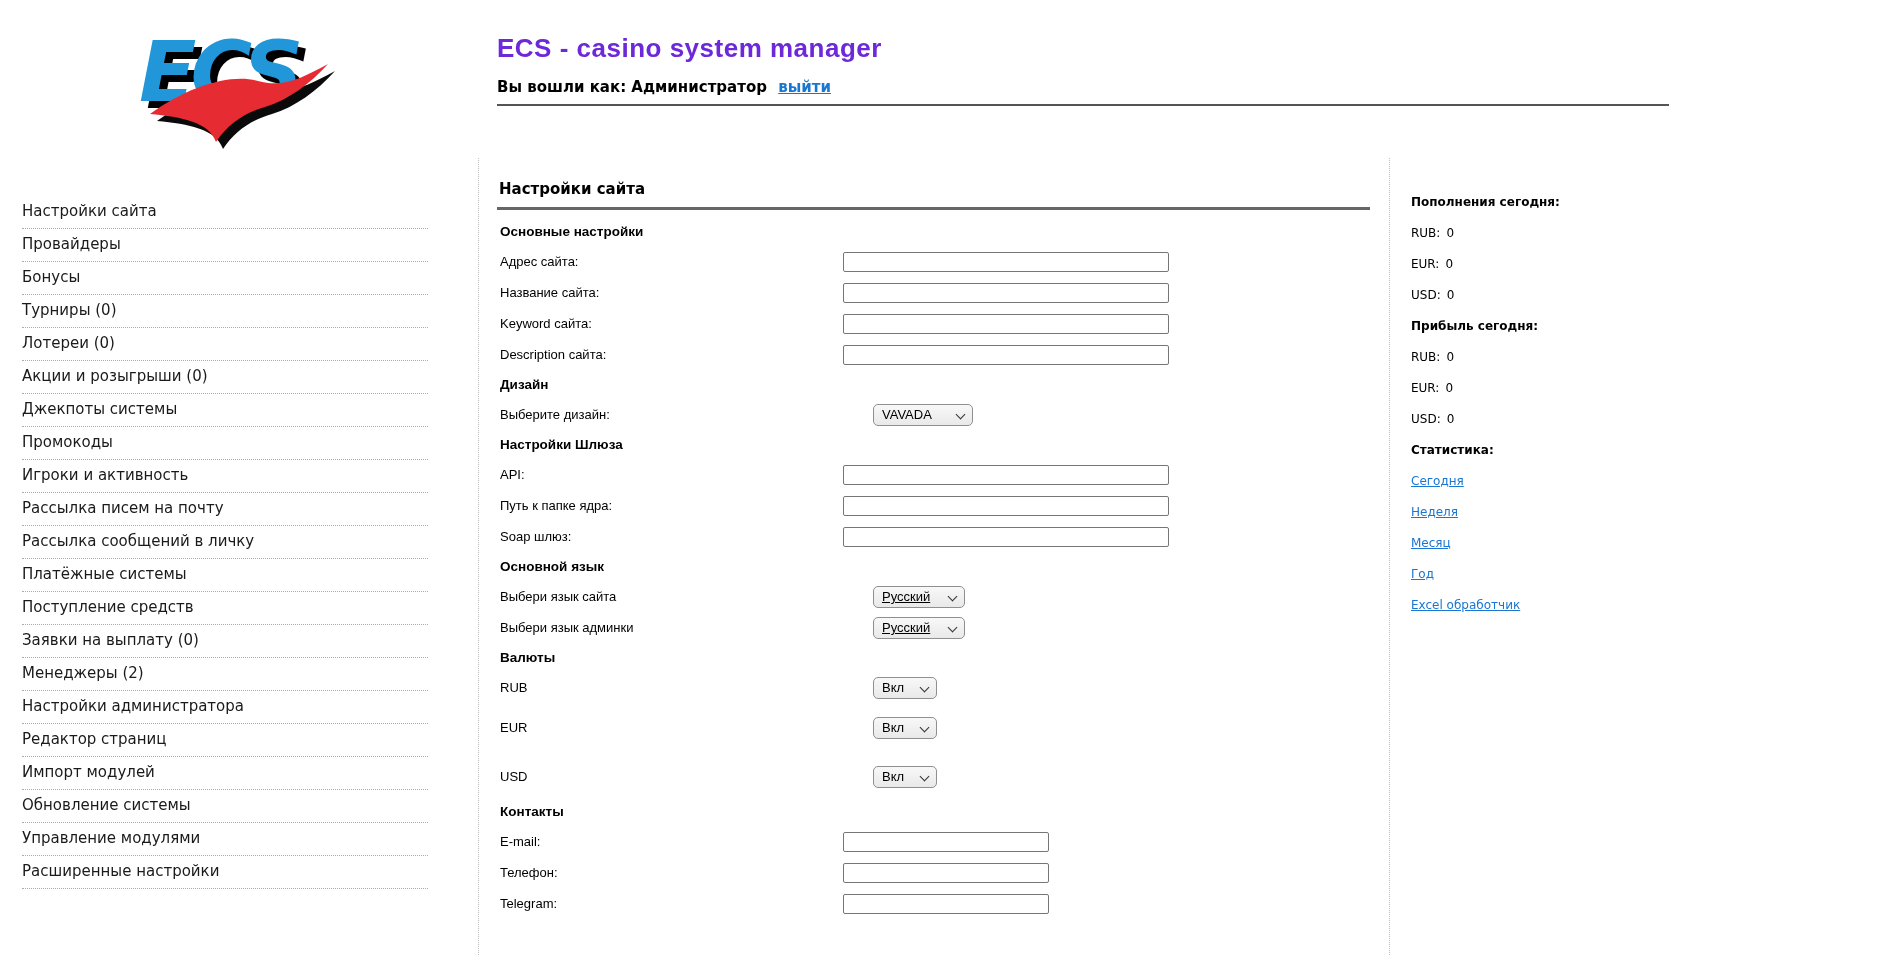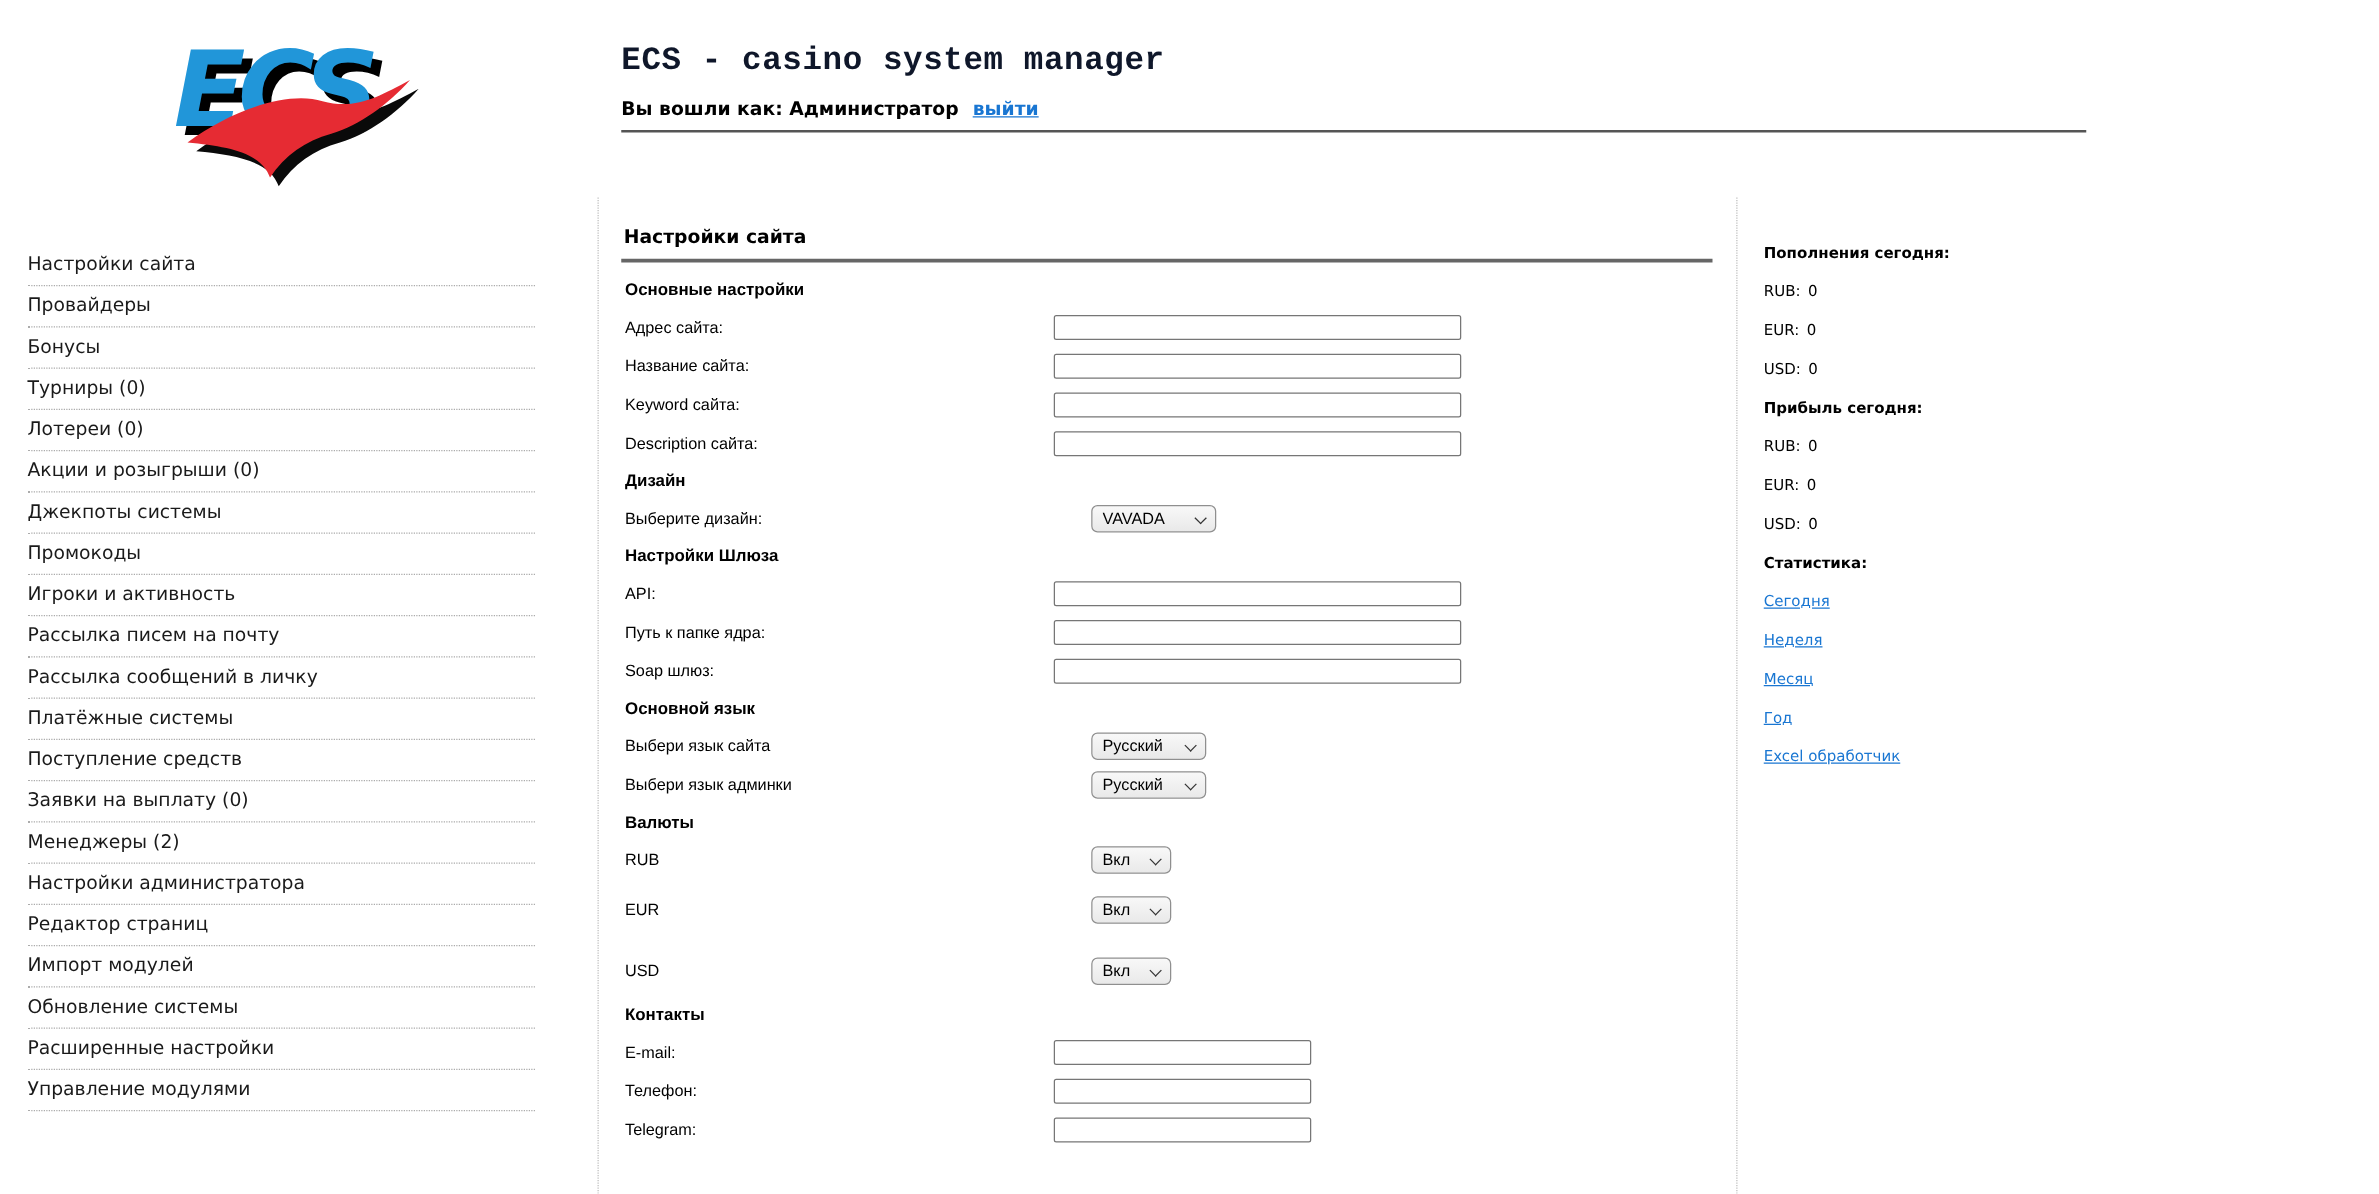--- a/index.html
+++ b/index.html
@@ -4,22 +4,22 @@
 <style>
   * { margin:0; padding:0; box-sizing:border-box; }
   html,body { background:#fff; }
   body { font-family:"Liberation Sans", sans-serif; }
   .page { position:relative; width:1669px; height:955px; background:#fff; overflow:hidden; }
 
   
   .logo { position:absolute; left:136px; top:18px; width:200px; height:132px; }
 
   
-  .app-title { position:absolute; left:497px; top:33px; font-family:Liberation Mono, monospace;
-               font-weight:bold; font-size:26px; color:#0f172a; letter-spacing:.5px; }
+  .app-title { position:absolute; left:497px; top:33px; font-family:Liberation Sans, sans-serif;
+               font-weight:bold; font-size:26px; color:#6d28d9; letter-spacing:.5px; }
   .login-line { position:absolute; left:497px; top:78px; font-family:"DejaVu Sans",sans-serif;
                 font-weight:bold; font-size:15px; color:#000;text-align:right; }
   .login-line a { color:#1976d2; text-decoration:underline; cursor:pointer; margin-left:6px; }
   .header-rule { position:absolute; left:497px; top:104px; width:1406px; height:2px; background:#555; }
 
   
   .sidebar { position:absolute; left:22px; top:196px; width:406px; }
   .side-item { height:33px; line-height:31px; border-bottom:1px dotted #ababab;
                font-family:"DejaVu Sans",sans-serif; font-size:15px; color:#1a1a1a; cursor:pointer;
                white-space:nowrap; }
@@ -45,21 +45,21 @@
 
   .tinput { width:326px; height:20px; border:1px solid #767676; border-radius:2px;
             background:#fff; font-size:13px; padding:0 4px; }
   .tinput.short { width:206px; }
 
   .selwrap { position:relative; display:inline-block;padding-left:30px; }
   select { -webkit-appearance:none; appearance:none; height:22px; font-size:13px;
            font-family:"Liberation Sans",sans-serif; color:#000;
            background:linear-gradient(#f8f8f8,#e9e9e9); border:1px solid #8f8f8f;
            border-radius:5px; padding:0 22px 0 8px; cursor:pointer; }
-  .w100 select { width:100px; } .w92 select { width:92px; } .w64 select { width:64px; }
+  .w100 select { width:100px; } .w92 select { width:92px;text-decoration:underline; } .w64 select { width:64px; }
   .chev { position:absolute; right:9px; top:7px; width:7px; height:7px; pointer-events:none;
           border-right:1.7px solid #333; border-bottom:1.7px solid #333; transform:rotate(45deg); }
 
   
   .stats { position:absolute; left:1411px; top:186px; width:470px;
            font-family:"DejaVu Sans",sans-serif; font-size:12px; color:#000; }
   .stat-row { min-height:31px; display:flex; align-items:center; }
   .stat-row.bold { font-weight:bold; }
   .stat-row .val { margin-left:6px; }
   .stat-row a { color:#1976d2; text-decoration:underline; cursor:pointer; }
@@ -98,22 +98,22 @@
     <div class="side-item">Рассылка писем на почту</div>
     <div class="side-item">Рассылка сообщений в личку</div>
     <div class="side-item">Платёжные системы</div>
     <div class="side-item">Поступление средств</div>
     <div class="side-item">Заявки на выплату (0)</div>
     <div class="side-item">Менеджеры (2)</div>
     <div class="side-item">Настройки администратора</div>
     <div class="side-item">Редактор страниц</div>
     <div class="side-item">Импорт модулей</div>
     <div class="side-item">Обновление системы</div>
+    <div class="side-item">Управление модулями</div>
     <div class="side-item">Расширенные настройки</div>
-    <div class="side-item">Управление модулями</div>
   </nav>
 
   <div class="vdiv vdiv-left"></div>
   <div class="vdiv vdiv-right"></div>
 
   <main class="main">
     <div class="panel-title">Настройки сайта</div>
     <div class="panel-rule"></div>
 
     <div class="form">

